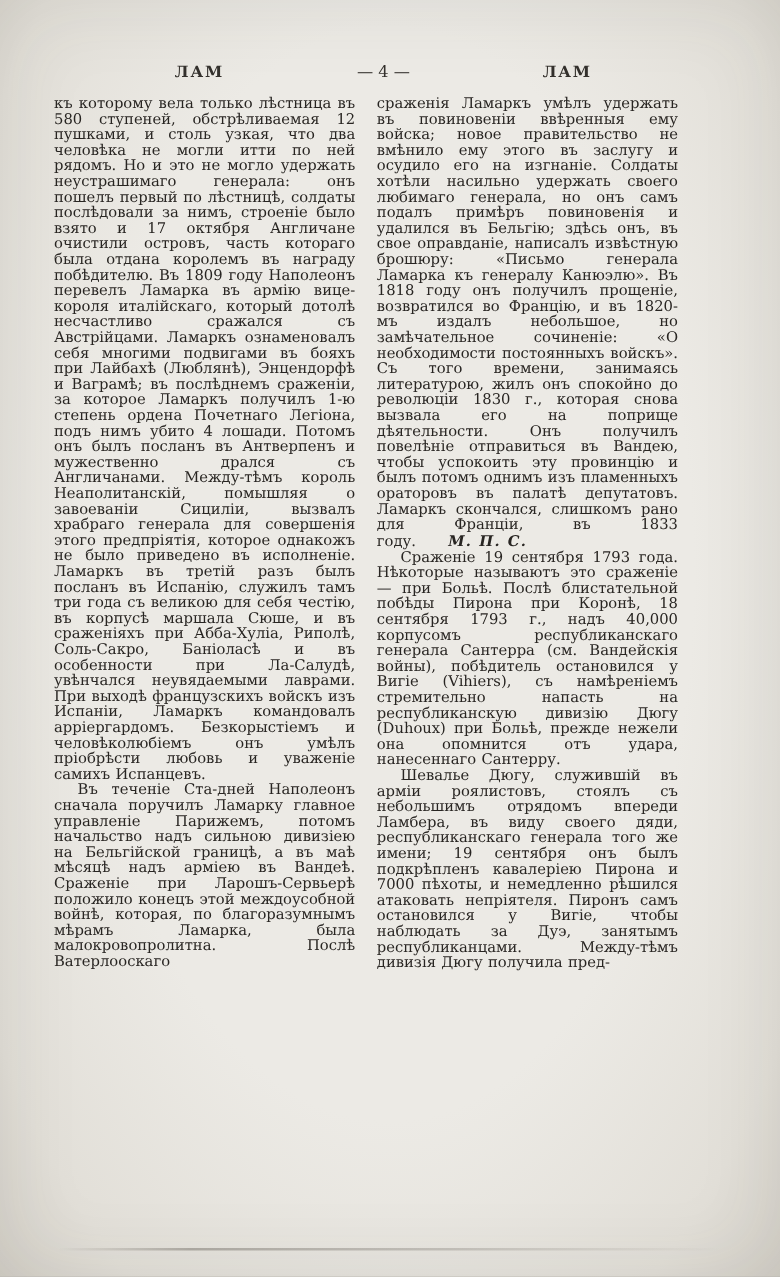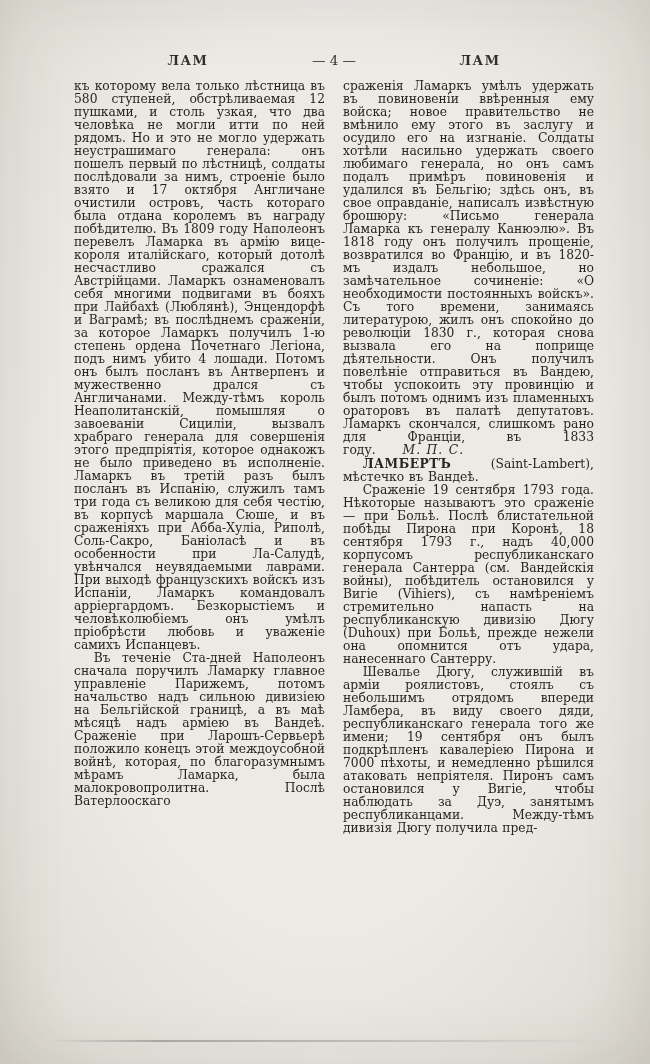--- a/index.html
+++ b/index.html
@@ -2,21 +2,21 @@
 <html lang="ru"><head>
 <meta charset="utf-8">
 <style>
   html, body { margin: 0; padding: 0; background: #b8b5b0; }
   .page {
     position: relative;
     width: 650px;
     height: 1064px;
     margin: 0;
     box-sizing: border-box;
-    padding: 52px 56px 0 74px;
+    padding: 52px 56px 0 45px;
     background: radial-gradient(ellipse at 50% 45%, #eceae5 55%, #e2dfd8 85%, #d6d2ca 100%);
     box-shadow: inset 0 0 70px rgba(60,55,45,0.10);
     overflow: hidden;
     font-family: "DejaVu Serif", serif;
     color: #282522;
   }
   .running-head {
     display: grid;
     grid-template-columns: 1fr auto 1fr;
     align-items: baseline;
@@ -35,21 +35,21 @@
     flex: none;
     text-align: justify;
     font-size: 12.3px;
     line-height: 13px;
     word-spacing: 0.6px;
     hyphens: auto;
   }
   .col p { margin: 0; text-indent: 1.6em; }
   .col p.noindent { text-indent: 0; }
   .signature {
-    font-weight: normal;
+    font-weight: bold;
     font-style: italic;
     margin-left: 2.2em;
     letter-spacing: 1px;
     white-space: nowrap;
   }
   .headword { font-weight: bold; letter-spacing: 0.5px; }
   .lead-italic { }
   .scan-line {
     position: absolute;
     left: 48px;
@@ -73,21 +73,20 @@
 
   <div class="columns">
 
     <div class="col">
       <p class="noindent">къ которому вела только лѣстница въ 580 ступеней, обстрѣливаемая 12 пушками, и столь узкая, что два человѣка не могли итти по ней рядомъ. Но и это не могло удержать неустрашимаго генерала: онъ пошелъ первый по лѣстницѣ, солдаты послѣдовали за нимъ, строеніе было взято и 17 октября Англичане очистили островъ, часть котораго была отдана королемъ въ награду побѣдителю. Въ 1809 году Наполеонъ перевелъ Ламарка въ армію вице-короля италійскаго, который дотолѣ несчастливо сражался съ Австрійцами. Ламаркъ ознаменовалъ себя многими подвигами въ бояхъ при Лайбахѣ (Люблянѣ), Энцендорфѣ и Ваграмѣ; въ послѣднемъ сраженіи, за которое Ламаркъ получилъ 1-ю степень ордена Почетнаго Легіона, подъ нимъ убито 4 лошади. Потомъ онъ былъ посланъ въ Антверпенъ и мужественно дрался съ Англичанами. Между-тѣмъ король Неаполитанскій, помышляя о завоеваніи Сициліи, вызвалъ храбраго генерала для совершенія этого предпріятія, которое однакожъ не было приведено въ исполненіе. Ламаркъ въ третій разъ былъ посланъ въ Испанію, служилъ тамъ три года съ великою для себя честію, въ корпусѣ маршала Сюше, и въ сраженіяхъ при Абба-Хуліа, Риполѣ, Соль-Сакро, Баніоласѣ и въ особенности при Ла-Салудѣ, увѣнчался неувядаемыми лаврами. При выходѣ французскихъ войскъ изъ Испаніи, Ламаркъ командовалъ арріергардомъ. Безкорыстіемъ и человѣколюбіемъ онъ умѣлъ пріобрѣсти любовь и уваженіе самихъ Испанцевъ.</p>
       <p>Въ теченіе Ста-дней Наполеонъ сначала поручилъ Ламарку главное управленіе Парижемъ, потомъ начальство надъ сильною дивизіею на Бельгійской границѣ, а въ маѣ мѣсяцѣ надъ арміею въ Вандеѣ. Сраженіе при Ларошъ-Сервьерѣ положило конецъ этой междоусобной войнѣ, которая, по благоразумнымъ мѣрамъ Ламарка, была малокровопролитна. Послѣ Ватерлооскаго</p>
     </div>
 
     <div class="col">
       <p class="noindent"><span>сраженія Ламаркъ умѣлъ удержать въ повиновеніи ввѣренныя ему войска; новое правительство не вмѣнило ему этого въ заслугу и осудило его на изгнаніе. Солдаты хотѣли насильно удержать своего любимаго генерала, но онъ самъ подалъ примѣръ повиновенія и удалился въ Бельгію; здѣсь онъ, въ свое оправданіе, написалъ извѣстную брошюру: «Письмо генерала Ламарка къ генералу Канюэлю». Въ 1818 году онъ получилъ прощеніе, возвратился во Францію, и въ 1820-мъ издалъ небольшое, но замѣчательное сочиненіе: «О необходимости постоянныхъ войскъ». Съ того времени, занимаясь литературою, жилъ онъ спокойно до революціи 1830 г., которая снова вызвала его на поприще дѣятельности. Онъ получилъ повелѣніе отправиться въ Вандею, чтобы успокоить эту провинцію и былъ потомъ однимъ изъ пламенныхъ ораторовъ въ палатѣ депутатовъ. Ламаркъ скончался, слишкомъ рано для Франціи, въ 1833 году.</span><span class="signature">М. П. С.</span></p>
-      <p><span class="headword">ЛАМБЕРТЪ</span><span> (Saint-Lambert), мѣстечко въ Вандеѣ.</span></p>
       <p><span class="lead-italic">Сраженіе 19 сентября 1793 года.</span><span> Нѣкоторые называютъ это сраженіе — при Больѣ. Послѣ блистательной побѣды Пирона при Коронѣ, 18 сентября 1793 г., надъ 40,000 корпусомъ республиканскаго генерала Сантерра (см. Вандейскія войны), побѣдитель остановился у Вигіе (Vihiers), съ намѣреніемъ стремительно напасть на республиканскую дивизію Дюгу (Duhoux) при Больѣ, прежде нежели она опомнится отъ удара, нанесеннаго Сантерру.</span></p>
       <p>Шевалье Дюгу, служившій въ арміи роялистовъ, стоялъ съ небольшимъ отрядомъ впереди Ламбера, въ виду своего дяди, республиканскаго генерала того же имени; 19 сентября онъ былъ подкрѣпленъ кавалеріею Пирона и 7000 пѣхоты, и немедленно рѣшился атаковать непріятеля. Пиронъ самъ остановился у Вигіе, чтобы наблюдать за Дуэ, занятымъ республиканцами. Между-тѣмъ дивизія Дюгу получила пред-</p>
     </div>
 
   </div>
 
   <div class="scan-line"></div>
 
 </div>
 

